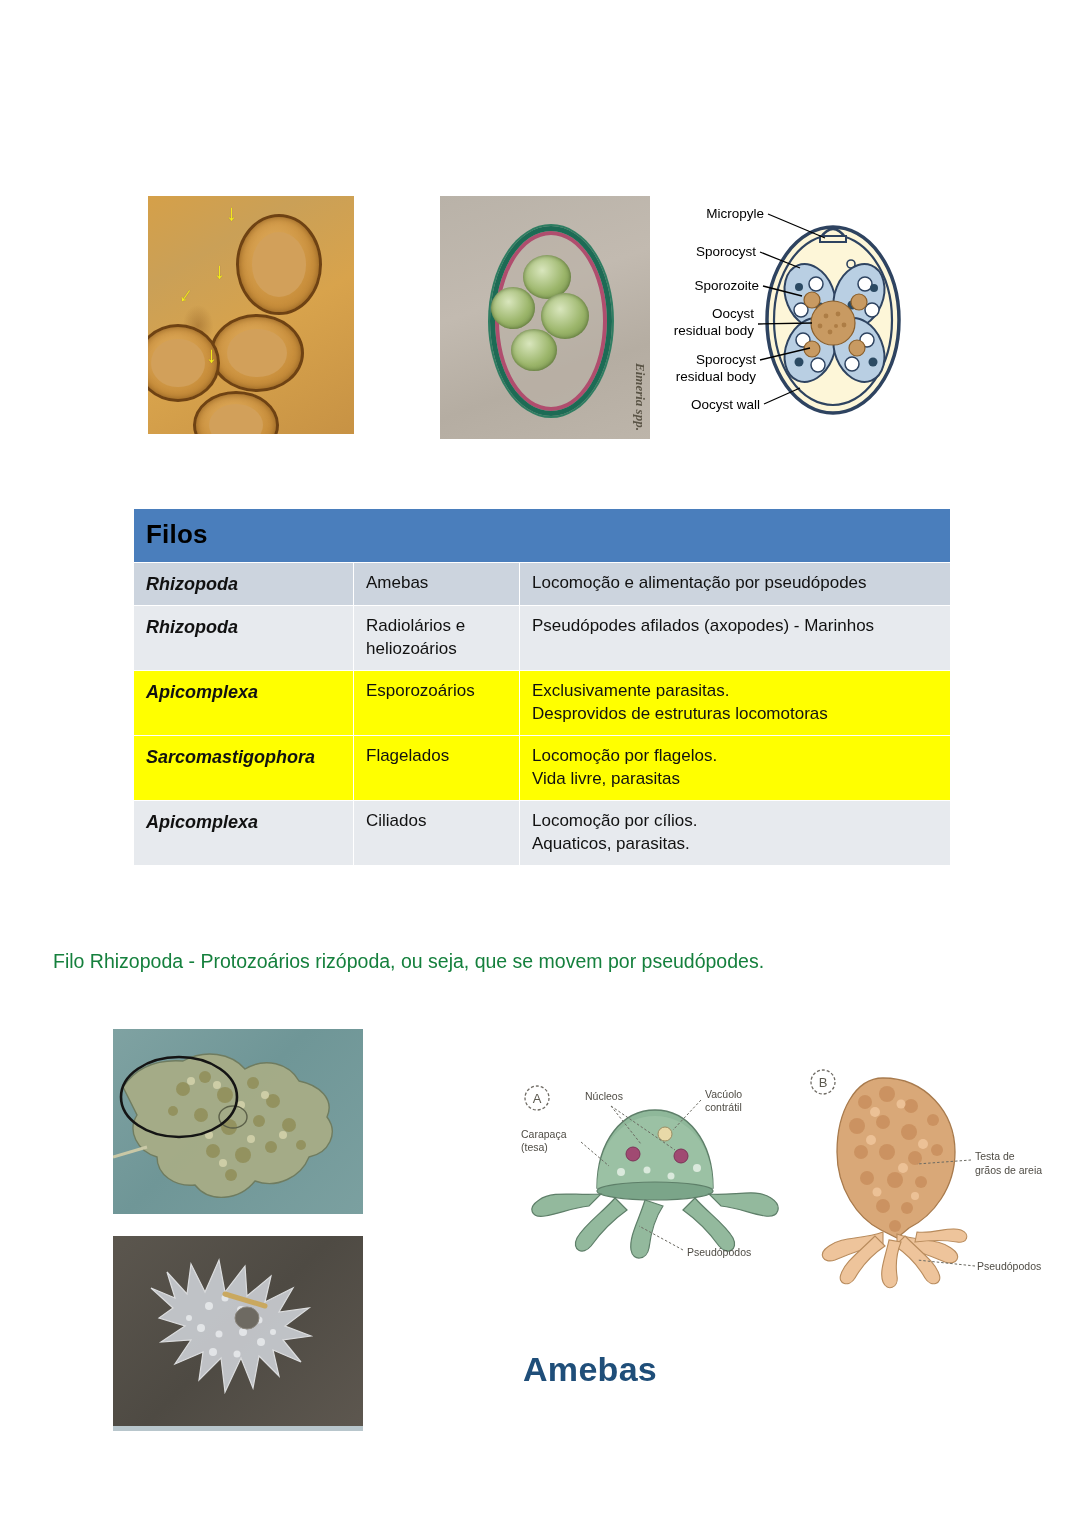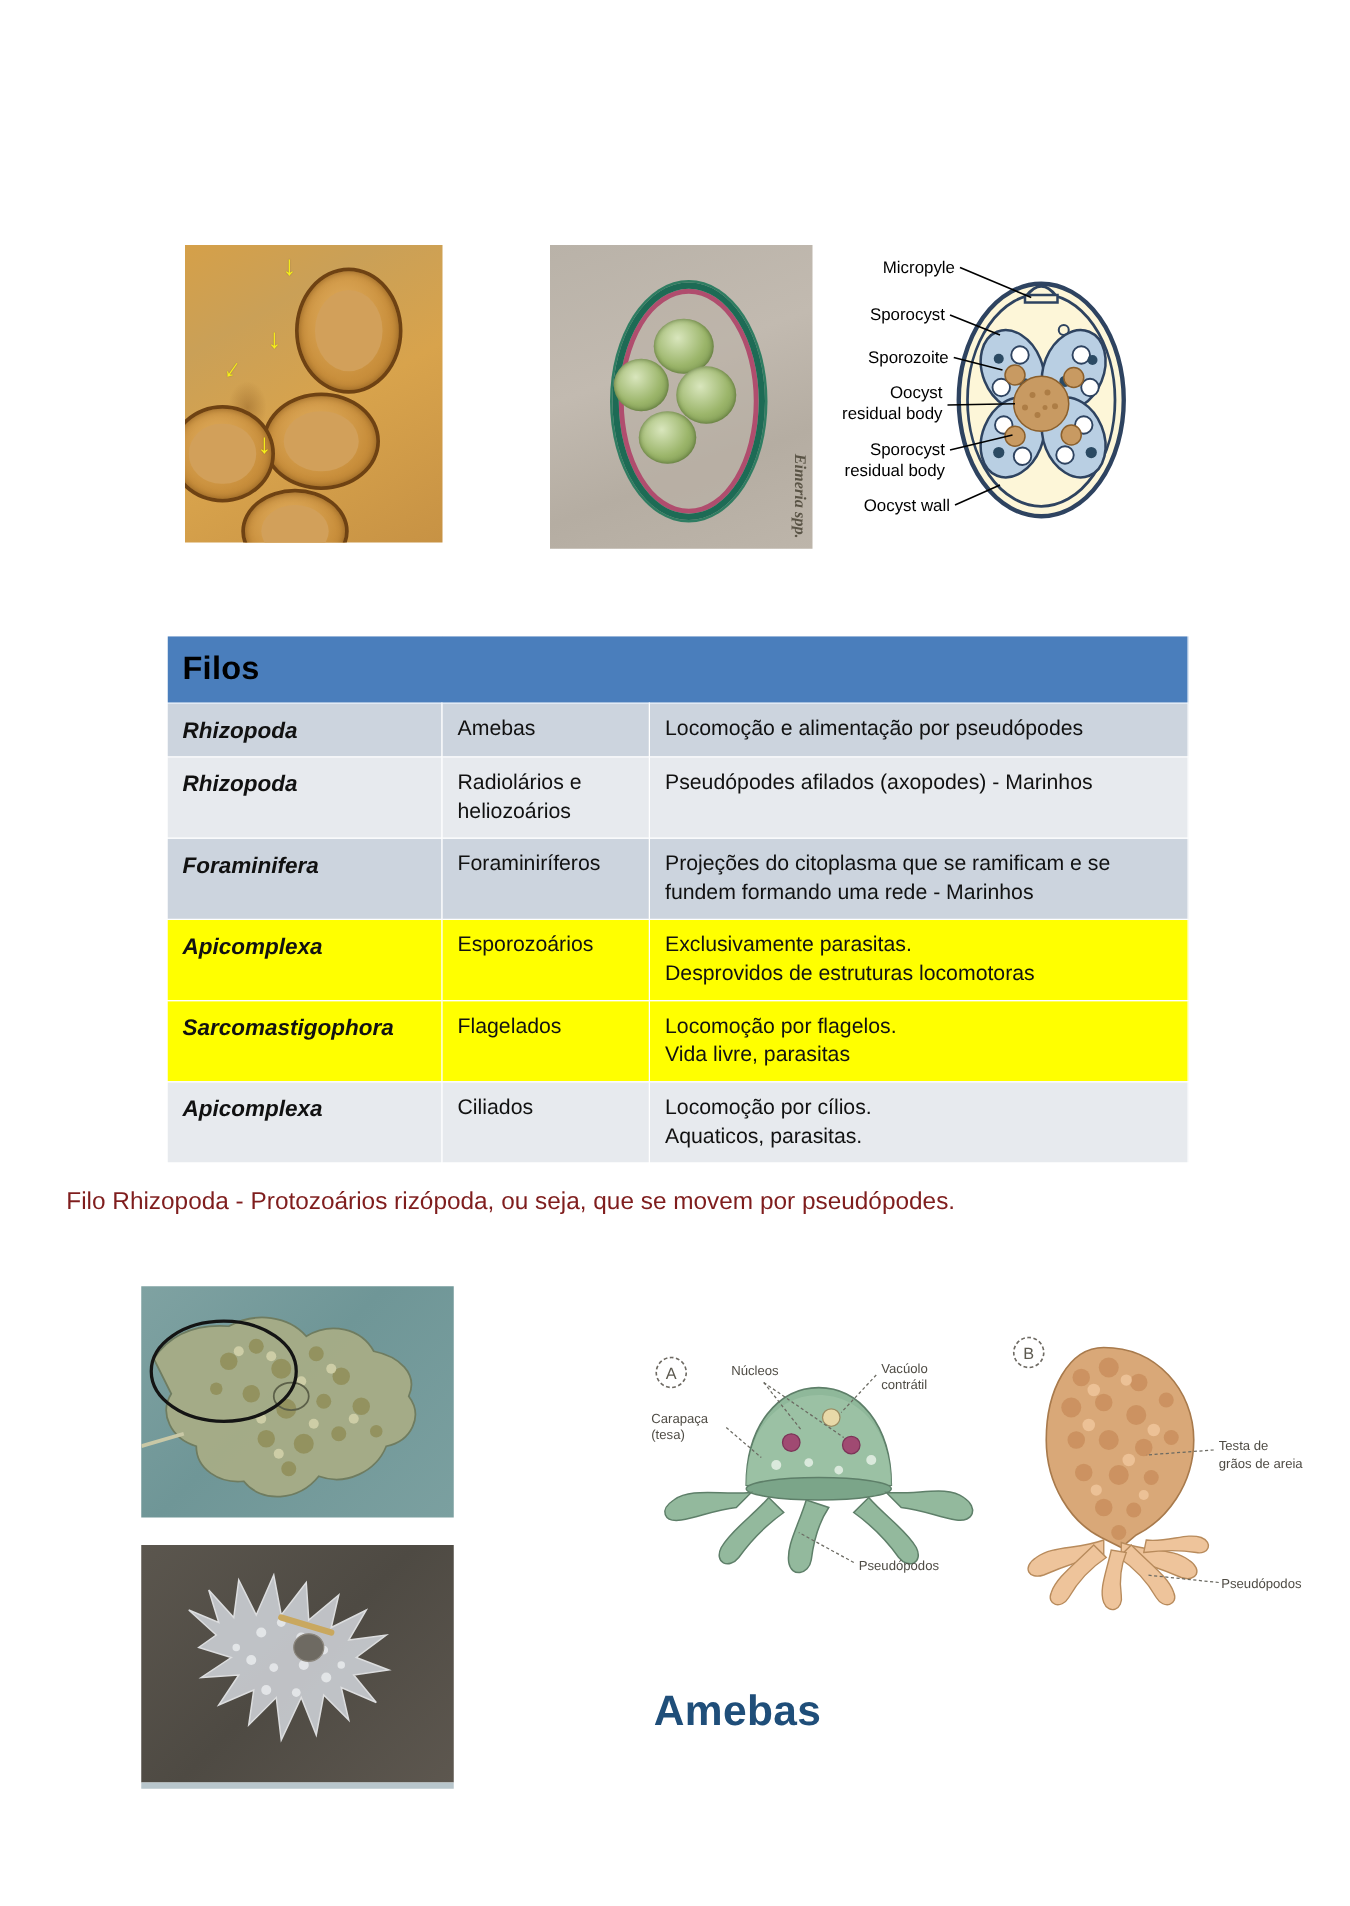--- a/index.html
+++ b/index.html
@@ -84,21 +84,21 @@
   .c1{width:220px;}
   .c2{width:166px;}
   .c3{width:auto;}
   td.name{font-weight:bold;font-style:italic;font-size:18px;margin-left:24px;}
   tr.shade-a td{background:#ccd4de;}
   tr.shade-b td{background:#e7eaee;}
   tr.hl td{background:#ffff00;}
   .cell-lines span{display:block;}
 
   
-  #para-rhizopoda{position:absolute;left:53px;top:950px;font-size:19.5px;color:#7f1d1d;
+  #para-rhizopoda{position:absolute;left:53px;top:950px;font-size:19.5px;color:#15803d;
        white-space:nowrap;}
 
   
   #photo-ameba-teal{left:113px;top:1029px;width:250px;height:185px;position:absolute;
        background:linear-gradient(135deg,#7fa2a2 0%,#6f9697 45%,#7ba0a0 100%);
        overflow:hidden;}
   #photo-ameba-dark{left:113px;top:1236px;width:250px;height:190px;position:absolute;
        background:linear-gradient(135deg,#5b564e 0%,#4e4a43 50%,#5d574f 100%);
        overflow:hidden;border-bottom:5px solid #b8c6cc;}
 
@@ -237,28 +237,20 @@
           <td>Amebas</td>
           <td class="cell-lines">
             <span>Locomoção e alimentação por pseudópodes</span>
           </td>
         </tr>
         <tr class="shade-b">
           <td class="name">Rhizopoda</td>
           <td>Radiolários e heliozoários</td>
           <td class="cell-lines">
             <span>Pseudópodes afilados (axopodes) - Marinhos</span>
-          </td>
-        </tr>
-        <tr class="shade-a">
-          <td class="name">Foraminifera</td>
-          <td>Foraminiríferos</td>
-          <td class="cell-lines">
-            <span>Projeções do citoplasma que se ramificam e se</span>
-            <span>fundem formando uma rede - Marinhos</span>
           </td>
         </tr>
         <tr class="hl">
           <td class="name">Apicomplexa</td>
           <td>Esporozoários</td>
           <td class="cell-lines">
             <span>Exclusivamente parasitas.</span>
             <span>Desprovidos de estruturas locomotoras</span>
           </td>
         </tr>

